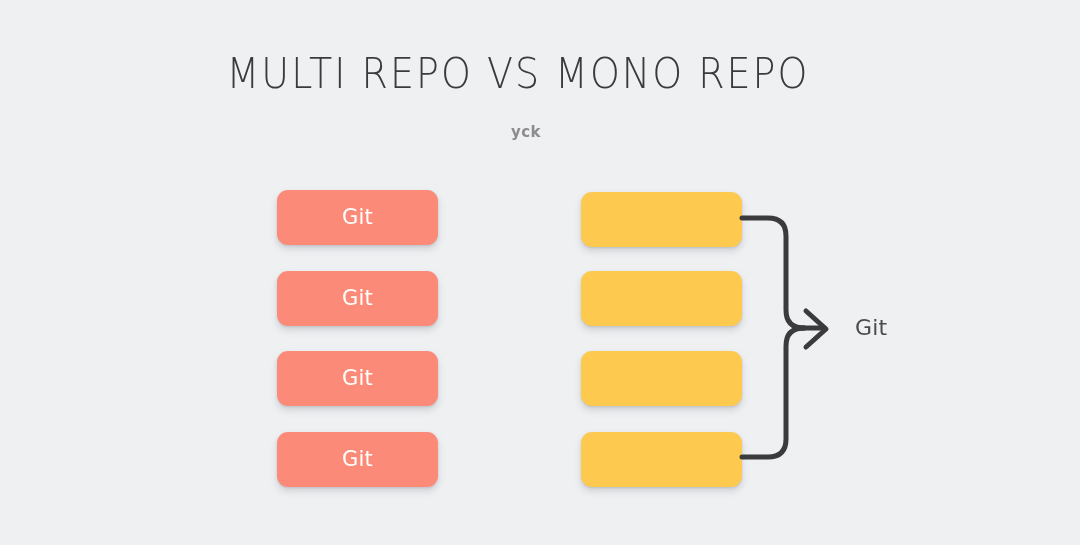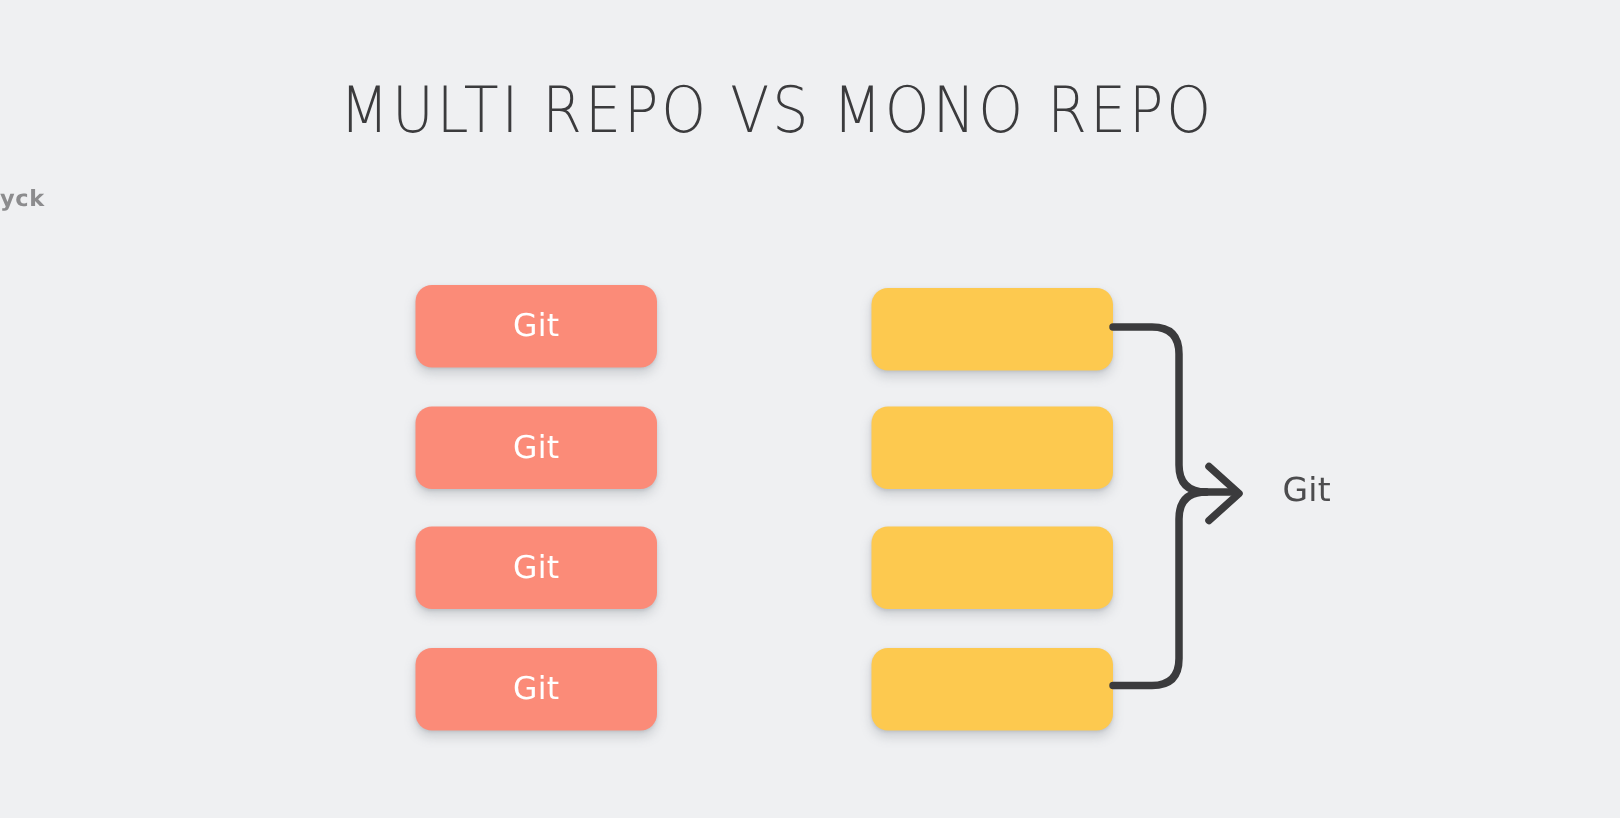--- a/index.html
+++ b/index.html
@@ -34,26 +34,27 @@
     color: #3B3B3D;
     white-space: nowrap;
     transform: scaleY(1.12);
     transform-origin: center top;
   }
   #subtitle {
     position: absolute;
     left: 0;
     top: 123px;
     width: 1020px;
-    text-align: left;
+    text-align: center;
     font-family: "DejaVu Sans", sans-serif;
     font-size: 15px;
     font-weight: bold;
     letter-spacing: 0.4px;
     color: #8C8C8E;
+    padding-left: 16px;
   }
 
   
   .repo-box {
     position: absolute;
     width: 161px;
     height: 55px;
     border-radius: 11px;
     box-sizing: border-box;
     display: flex;

